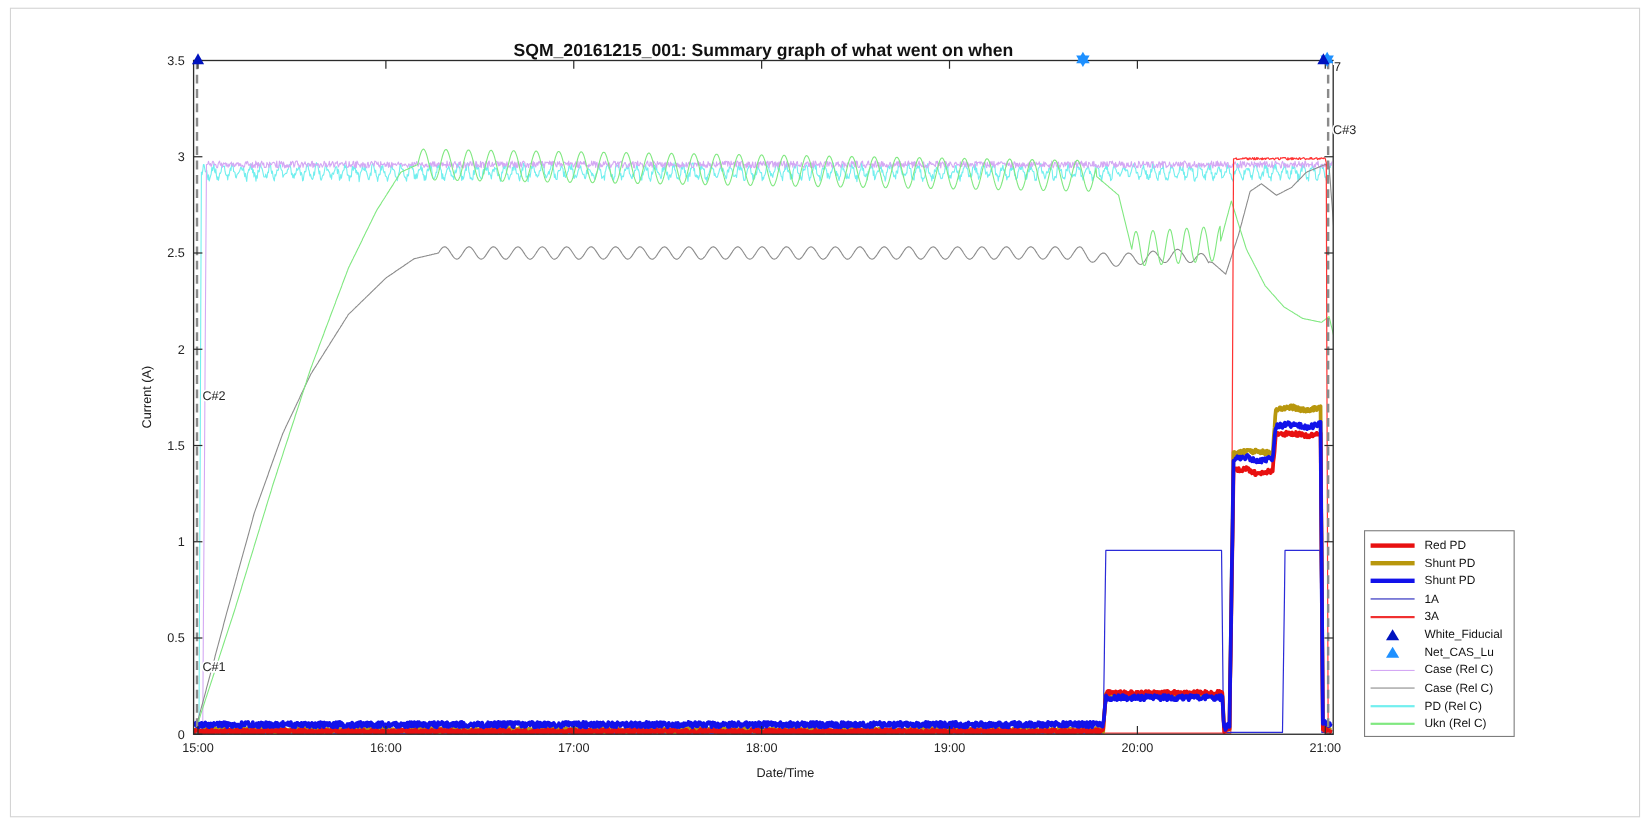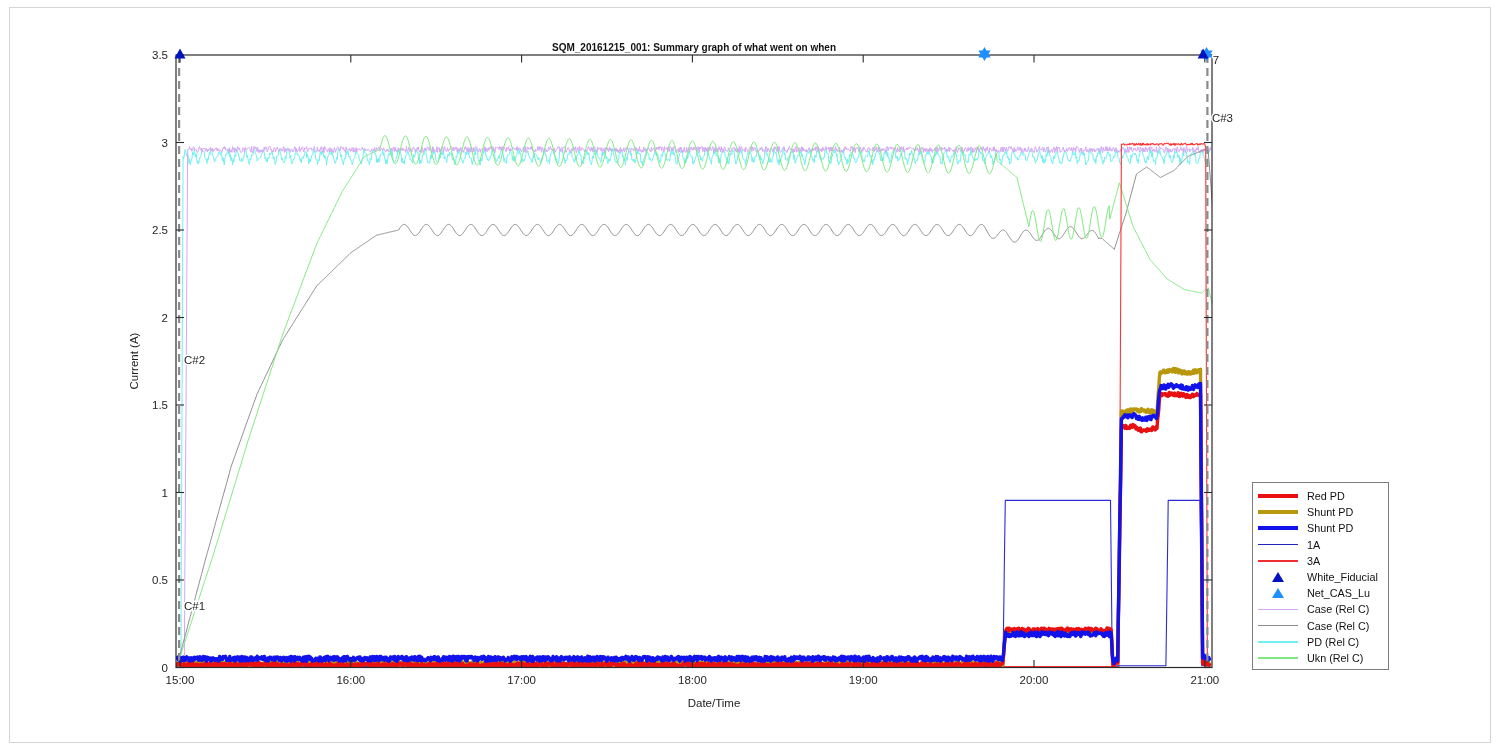--- a/index.html
+++ b/index.html
@@ -3,27 +3,27 @@
 <meta charset="utf-8">
 <style>
   html,body{margin:0;padding:0;background:#ffffff;}
   body{width:1500px;height:750px;position:relative;overflow:hidden;
        font-family:"Liberation Sans",sans-serif;color:#222;}
   .frame{position:absolute;left:9px;top:7px;right:9px;bottom:7px;
          border:1px solid #d4d4d4;pointer-events:none;}
   #chart{position:absolute;left:0;top:0;}
   svg text{font-family:"Liberation Sans",sans-serif;font-size:11.5px;fill:#252525;}
   .chart-title{position:absolute;left:694px;top:47px;transform:translate(-50%,-50%);
-        font-size:10px;font-weight:bold;color:#111;white-space:nowrap;}
+        font-size:16px;font-weight:bold;color:#111;white-space:nowrap;}
   .x-label{position:absolute;left:714px;top:703px;transform:translate(-50%,-50%);
         font-size:11.5px;white-space:nowrap;}
   .y-label{position:absolute;left:134px;top:361px;transform:translate(-50%,-50%) rotate(-90deg);
         font-size:11.5px;white-space:nowrap;}
   .legend{position:absolute;left:1240px;top:482px;width:137px;height:188px;
-        background:#fff;border:1px solid #7d7d7d;box-sizing:border-box;padding-top:5px;margin-left:12px;}
+        background:#fff;border:1px solid #7d7d7d;box-sizing:border-box;padding-top:5px;}
   .legend-item{display:flex;align-items:center;height:16.2px;font-size:10.8px;color:#111;}
   .swatch{width:50px;display:flex;justify-content:center;align-items:center;flex:0 0 50px;}
   .swatch .line{width:40px;}
   .swatch .tri{width:0;height:0;border-left:6px solid transparent;
         border-right:6px solid transparent;border-bottom:10px solid #000;}
   .legend-label{margin-left:4px;white-space:nowrap;}
 </style>
 </head>
 <body>
 

